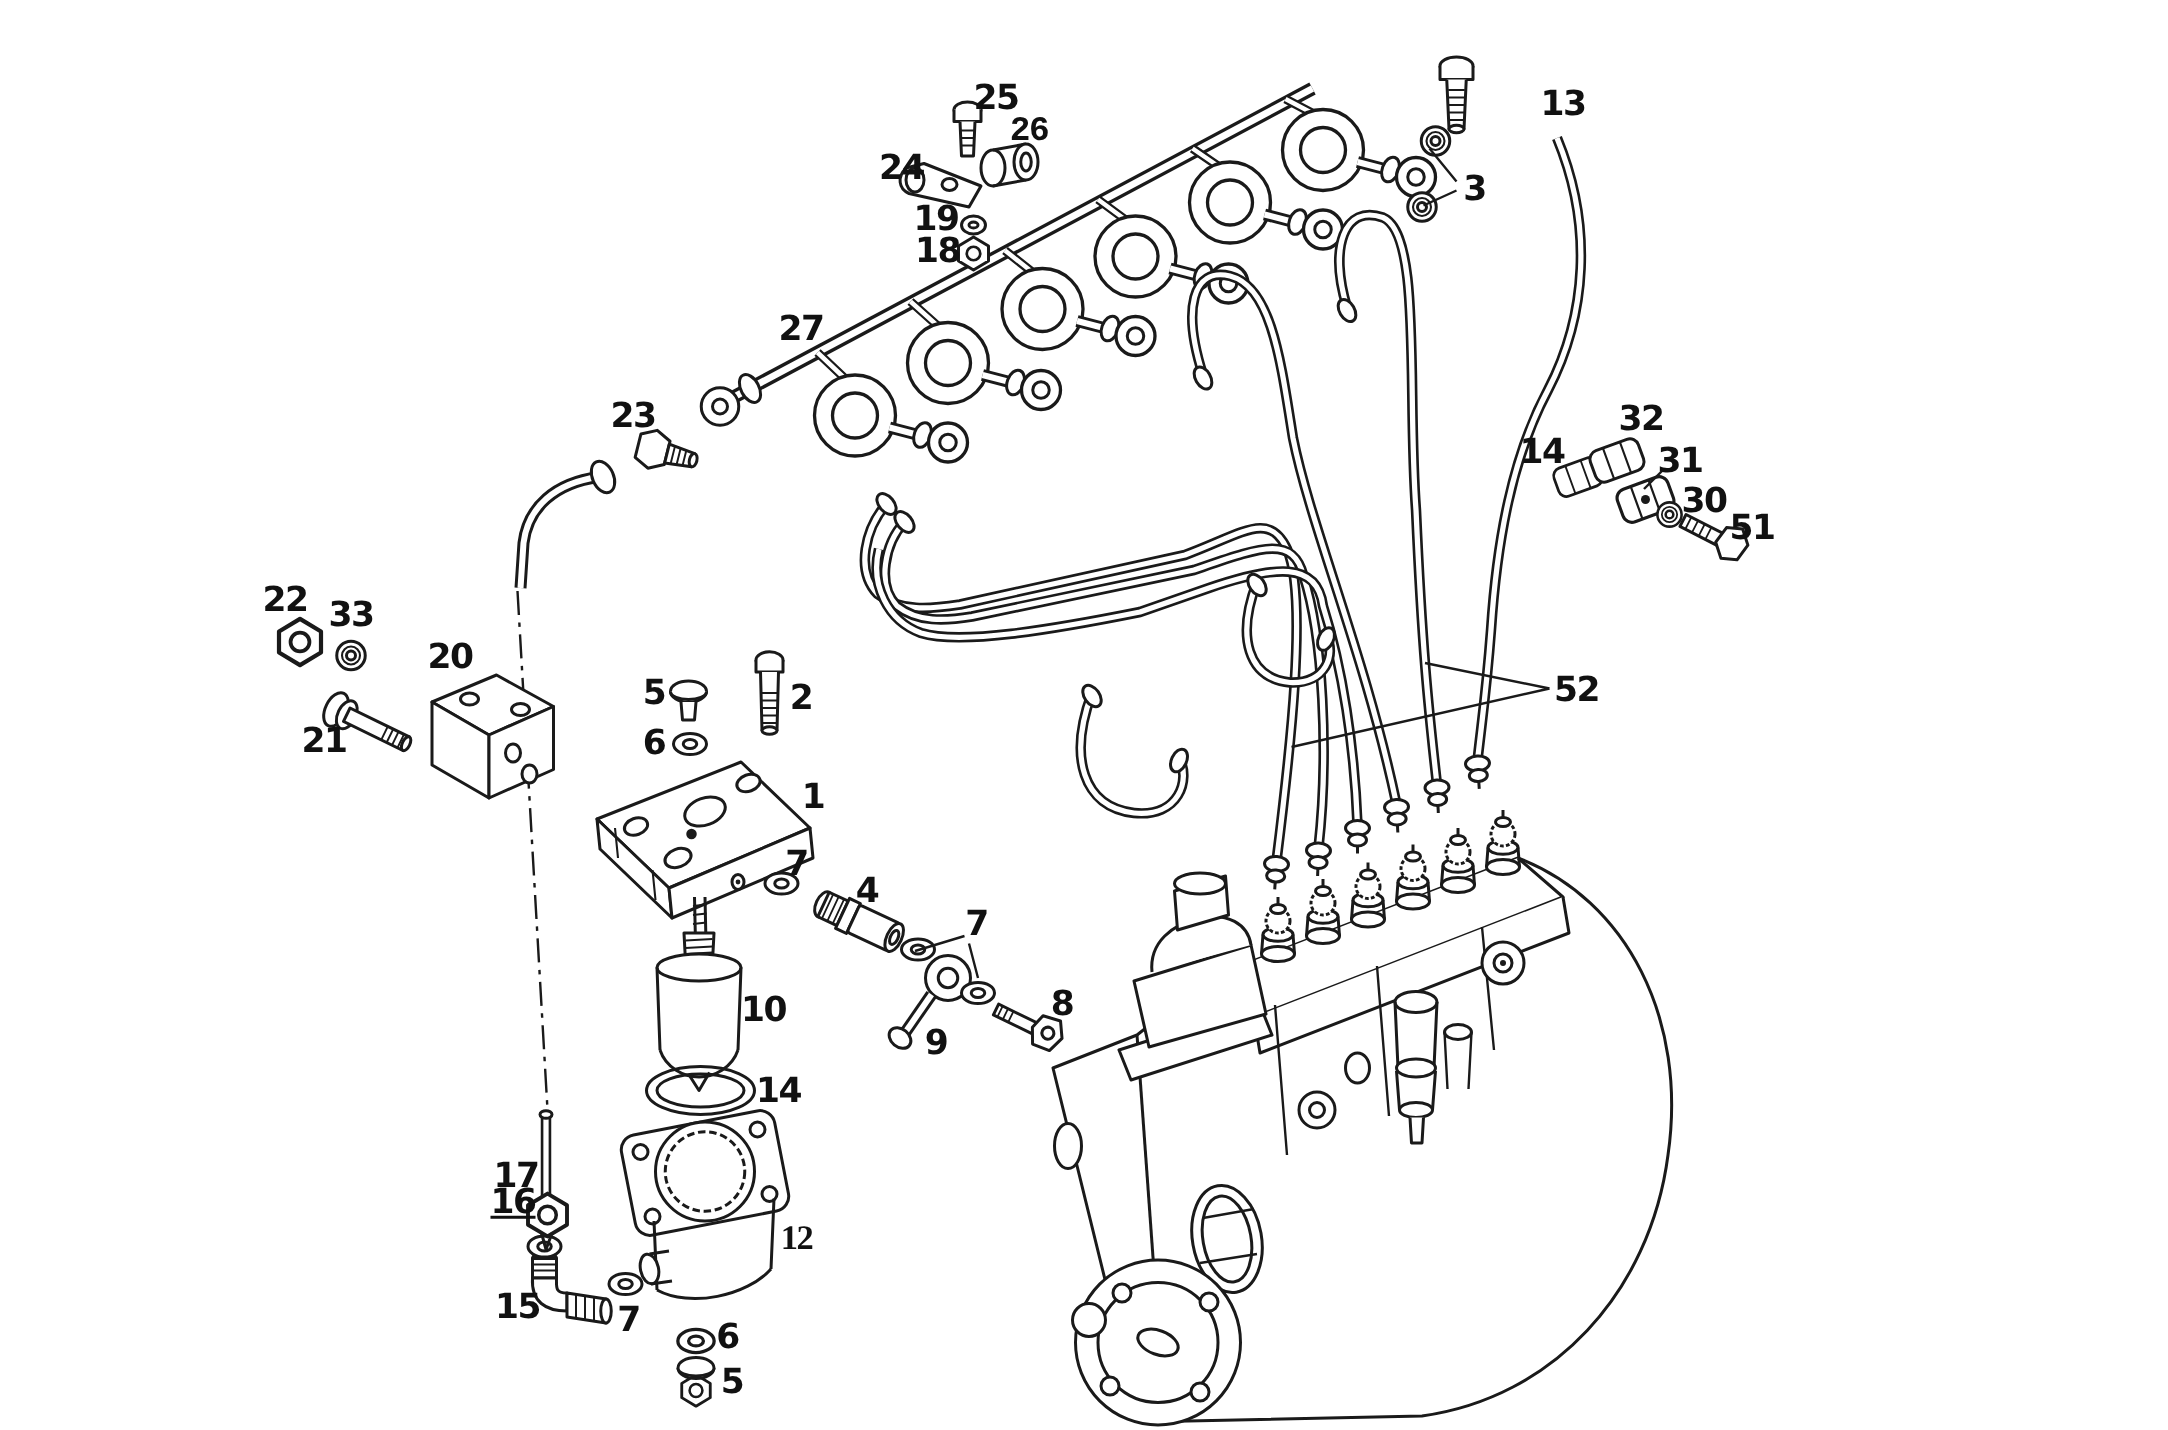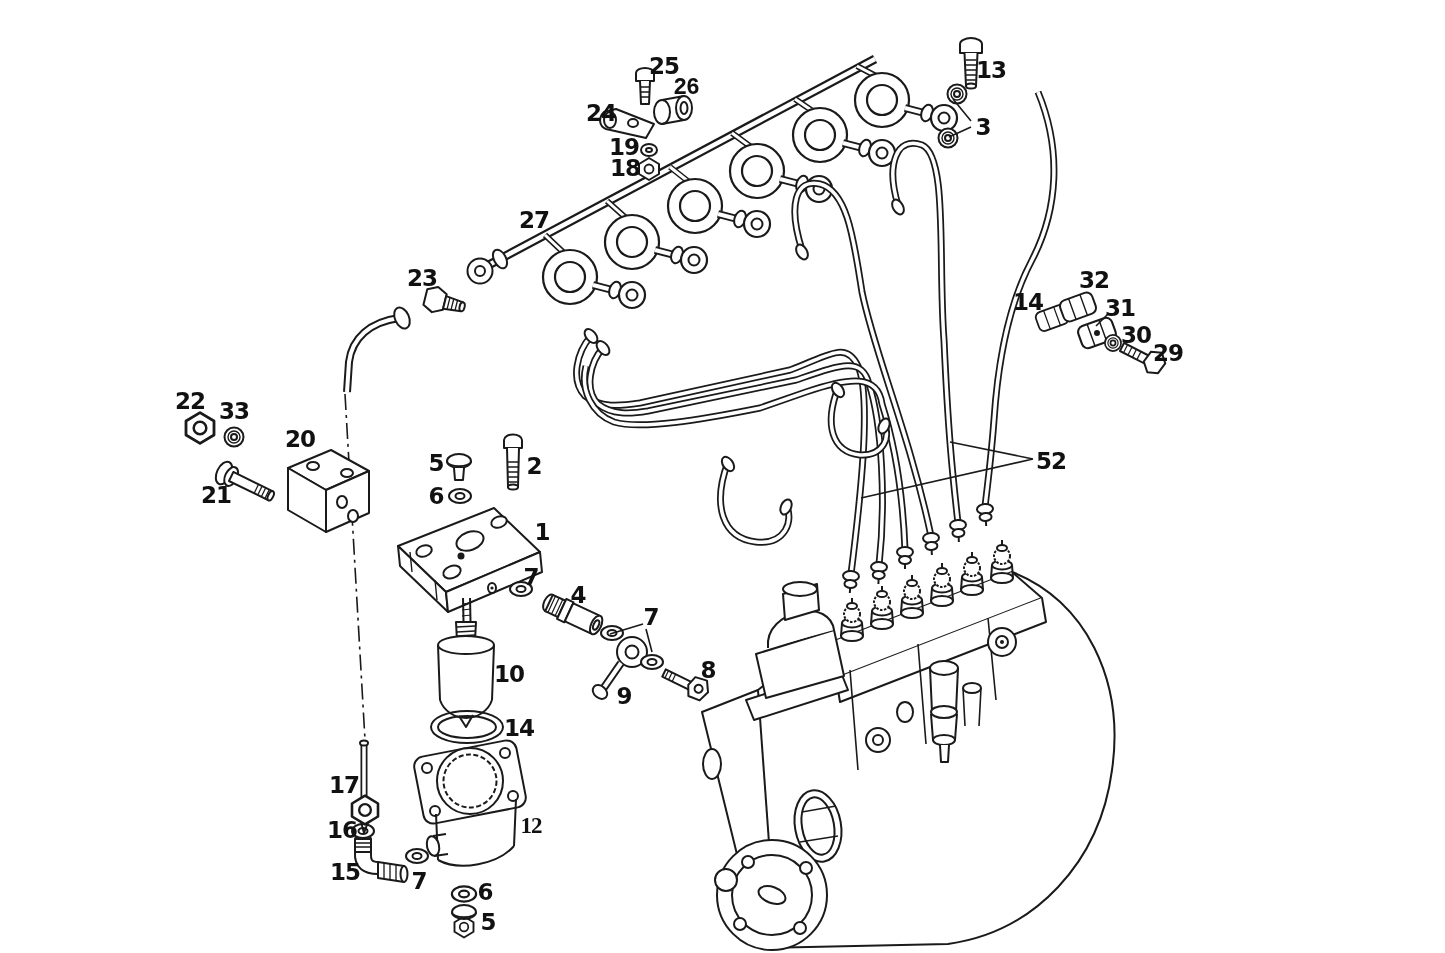--- a/index.html
+++ b/index.html
@@ -343,37 +343,37 @@
       <div class="callout" style="left: 578px; top: 595px;">4</div>
       <div class="callout" style="left: 436px; top: 463px;">5</div>
       <div class="callout" style="left: 436px; top: 496px;">6</div>
       <div class="callout" style="left: 531px; top: 577px;">7</div>
       <div class="callout" style="left: 651px; top: 617px;">7</div>
       <div class="callout" style="left: 708px; top: 670px;">8</div>
       <div class="callout" style="left: 624px; top: 696px;">9</div>
       <div class="callout" style="left: 509px; top: 674px;">10</div>
       <div class="callout" style="left: 519px; top: 728px;">14</div>
       <div class="callout" style="left: 531px; top: 825px; font-family: Liberation Serif, serif;">12</div>
-      <div class="callout" style="left: 991px; top: 70px;">13</div>
+      <div class="callout" style="left: 1042px; top: 70px;">13</div>
       <div class="callout" style="left: 1028px; top: 302px;">14</div>
       <div class="callout" style="left: 345px; top: 872px;">15</div>
-      <div class="callout" style="left: 342px; top: 830px;">16</div>
+      <div class="callout" style="left: 342px; top: 802px; text-decoration: underline;">16</div>
       <div class="callout" style="left: 344px; top: 785px;">17</div>
       <div class="callout" style="left: 625px; top: 168px;">18</div>
       <div class="callout" style="left: 624px; top: 147px;">19</div>
       <div class="callout" style="left: 300px; top: 439px;">20</div>
       <div class="callout" style="left: 216px; top: 495px;">21</div>
       <div class="callout" style="left: 190px; top: 401px;">22</div>
       <div class="callout" style="left: 422px; top: 278px;">23</div>
       <div class="callout" style="left: 601px; top: 113px;">24</div>
       <div class="callout" style="left: 664px; top: 66px;">25</div>
       <div class="callout" style="left: 686px; top: 88px; font-family: Liberation Mono, monospace;">26</div>
       <div class="callout" style="left: 534px; top: 220px;">27</div>
       <div class="callout" style="left: 1051px; top: 461px;">52</div>
-      <div class="callout" style="left: 1168px; top: 353px;">29</div>
+      <div class="callout" style="left: 1168px; top: 353px;">51</div>
       <div class="callout" style="left: 1136px; top: 335px;">30</div>
       <div class="callout" style="left: 1120px; top: 308px;">31</div>
       <div class="callout" style="left: 1094px; top: 280px;">32</div>
       <div class="callout" style="left: 234px; top: 411px;">33</div>
       <div class="callout" style="left: 488px; top: 922px;">5</div>
       <div class="callout" style="left: 485px; top: 892px;">6</div>
       <div class="callout" style="left: 419px; top: 881px;">7</div>
     </div>
 </div>
 

